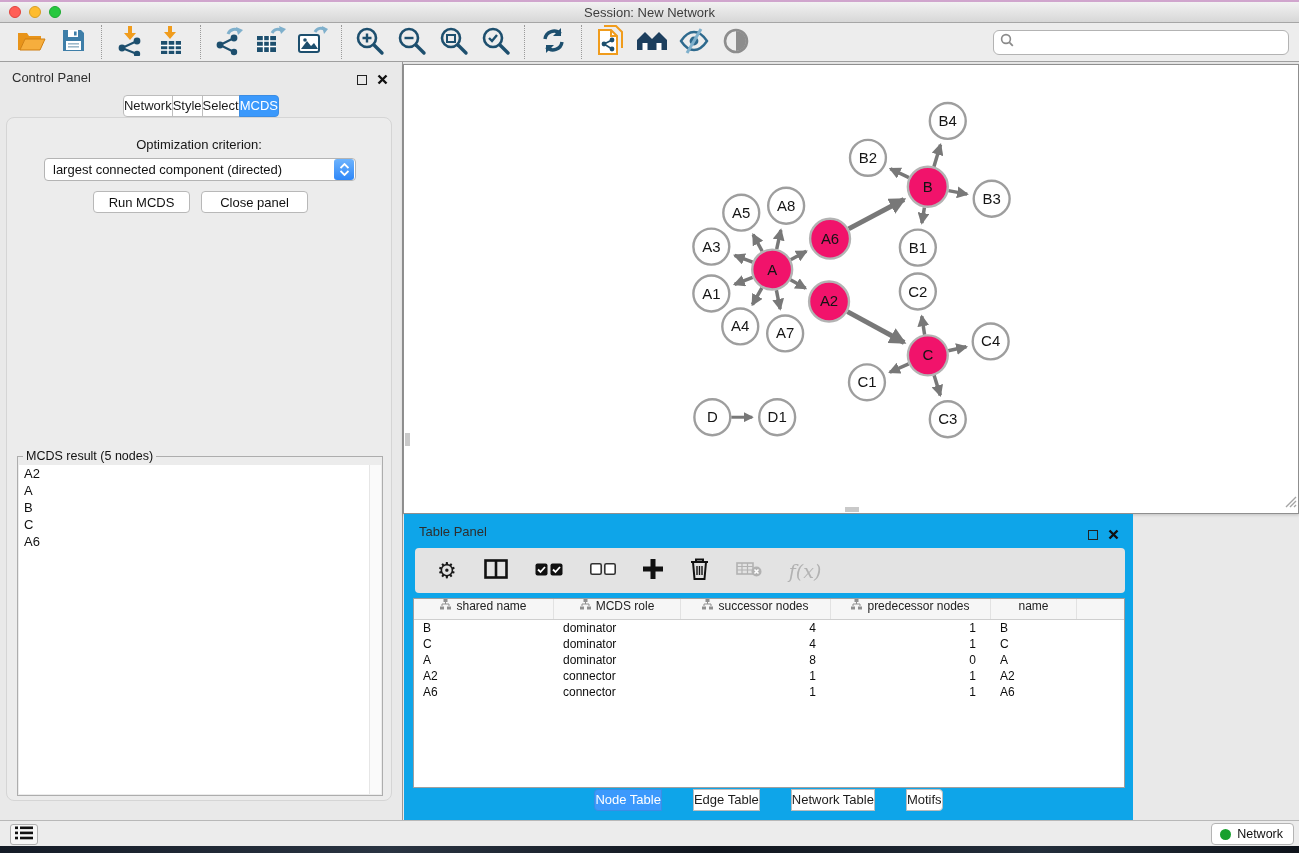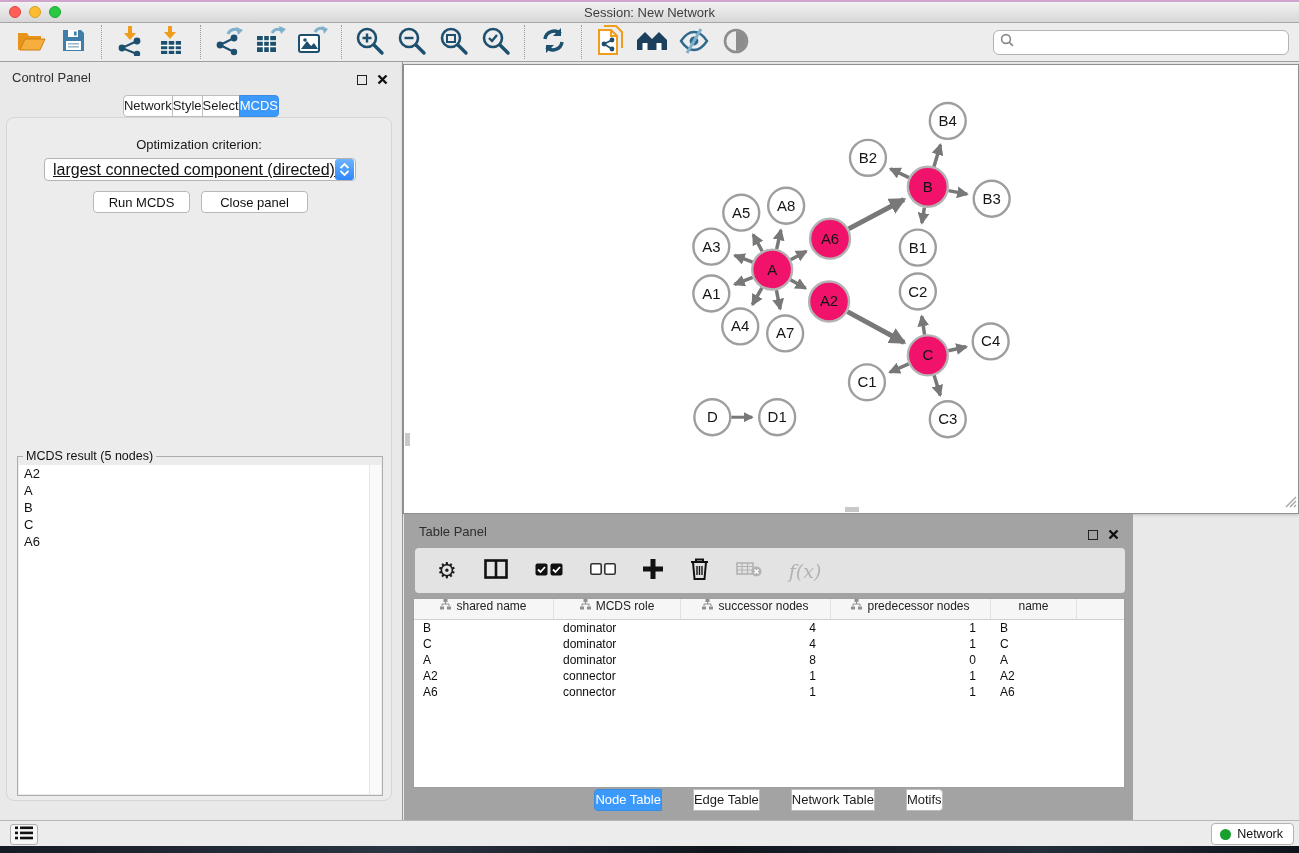--- a/index.html
+++ b/index.html
@@ -39,21 +39,21 @@
   .tab { height:22px; line-height:20px; padding:0 0; font-size:13px; color:#1c1c1c; background:#fff;
     border:1px solid #bdbdbd; margin-left:-1px; cursor:pointer; }
   .tab:first-child { border-radius:4px 0 0 4px; margin-left:0; }
   .tab:last-child { border-radius:0 4px 4px 0; }
   .tab.active { background:#3b99fc; border-color:#3b8de4; color:#fff;text-align:right; }
   #cp-content { position:absolute; left:6px; top:55px; width:386px; height:684px;
     background:#ececec; border:1px solid #d5d5d5; border-radius:8px; }
   #opt-label { position:absolute; top:19px; left:0; width:100%; text-align:center; font-size:13px; color:#161616; }
   #criterion-select { position:absolute; top:40px; left:37px; width:312px; height:23px; background:#fff;
     border:1px solid #b4b4b4; border-radius:4px; display:flex; align-items:center; cursor:pointer; }
-  #criterion-select .sel-text { flex:1; font-size:16px; color:#111; padding-left:8px; white-space:nowrap;text-decoration:underline; }
+  #criterion-select .sel-text { flex:1; font-size:13px; color:#111; padding-left:8px; white-space:nowrap; }
   #criterion-select .stepper { width:20px; height:21px; border-radius:3px;
     background:linear-gradient(#6db3fd,#2e87f8); margin-right:1px;
     display:flex; flex-direction:column; align-items:center; justify-content:center; gap:1px; }
   .mac-btn { position:absolute; height:22px; background:#fff; border:1px solid #b8b8b8; border-radius:4px;
     font-size:13px; color:#111; font-family:"Liberation Sans",sans-serif; cursor:pointer; }
   #run-btn { top:73px; left:86px; width:97px; }
   #closep-btn { top:73px; left:194px; width:107px; }
   #result-box { position:absolute; left:10px; top:338px; width:366px; height:340px; border:1px solid #adadad; }
   #result-title { position:absolute; top:-8px; left:5px; background:#ececec; padding:0 3px;
     font-size:12.5px; color:#111; }
@@ -69,21 +69,21 @@
     background:linear-gradient(#ececec,#d9d9d9); border-bottom:1px solid #b2b2b2; display:flex; align-items:center; }
   #net-titlebar .title { position:absolute; left:0; right:0; text-align:center; font-size:13px; color:#2e2e2e; }
   #net-canvas { position:absolute; left:0; top:22px; right:0; bottom:0; background:#fff; }
   #graph-svg { position:absolute; left:0; top:0; width:100%; height:100%; }
   #graph-svg text { font-family:"Liberation Sans",sans-serif; }
   #vthumb { position:absolute; left:1px; top:346px; width:5px; height:13px; background:#c9c9c9; }
   #hthumb { position:absolute; left:441px; bottom:1px; width:14px; height:5px; background:#c9c9c9; }
   #resize-grip { position:absolute; right:1px; bottom:1px; }
 
   
-  #table-panel { position:absolute; left:404px; top:514px; width:729px; height:306px; background:#a3a3a3; }
+  #table-panel { position:absolute; left:404px; top:514px; width:729px; height:306px; background:#0ea5e9; }
   #tp-header { position:absolute; left:15px; top:10px; font-size:13px; color:#2e2e2e; }
   #table-panel .panel-btns { right:14px; top:12px; }
   #tp-toolbar { position:absolute; left:11px; right:8px; top:34px; height:45px; background:#e3e3e3;
     border-radius:4px; display:flex; align-items:center; gap:27px; padding-left:22px; }
   .tp-ic { background:none; border:none; display:flex; align-items:center; justify-content:center; cursor:pointer; }
   .gear-glyph { font-size:22px; color:#1a1a1a; line-height:22px; }
   .fx { font-family:"DejaVu Serif",serif; font-style:italic; font-size:19px; color:#b2b2b2; }
   #node-table { position:absolute; left:9px; right:8px; top:84px; height:190px; background:#fff;
     border:1px solid #9f9f9f; overflow:hidden; }
   .thead { display:flex; height:21px; background:#f6f6f6; border-bottom:1px solid #cfcfcf; }

